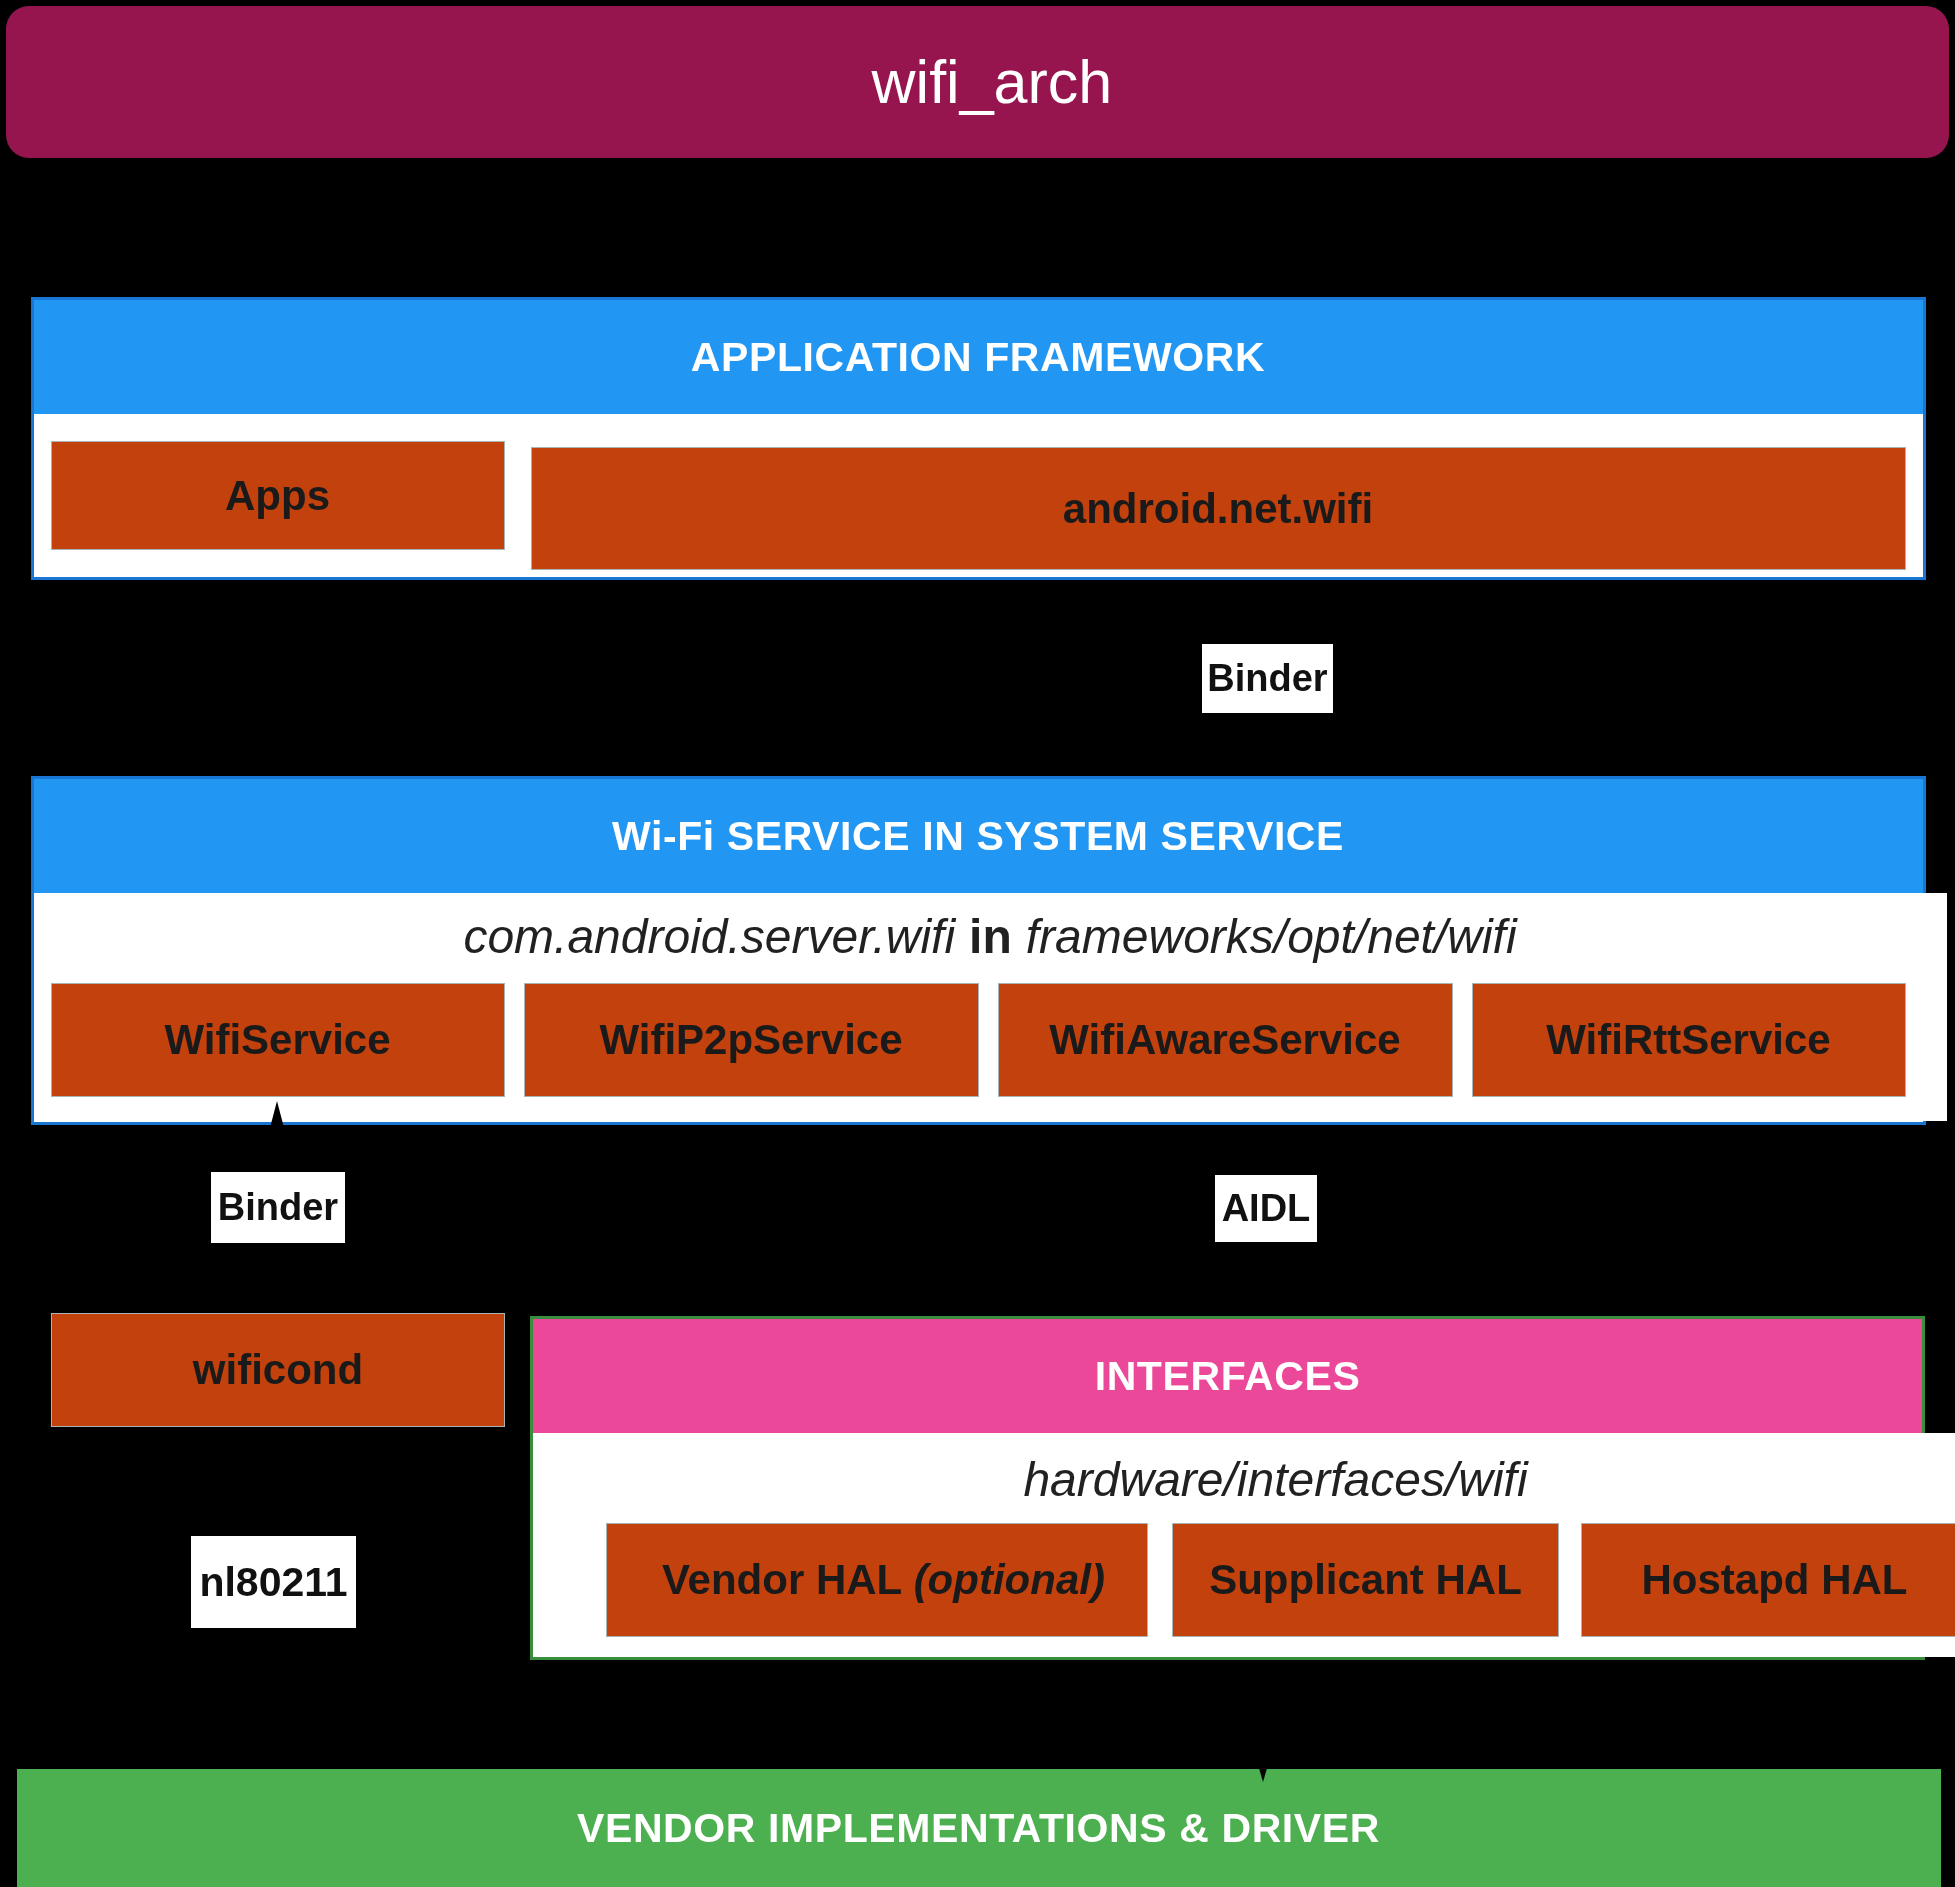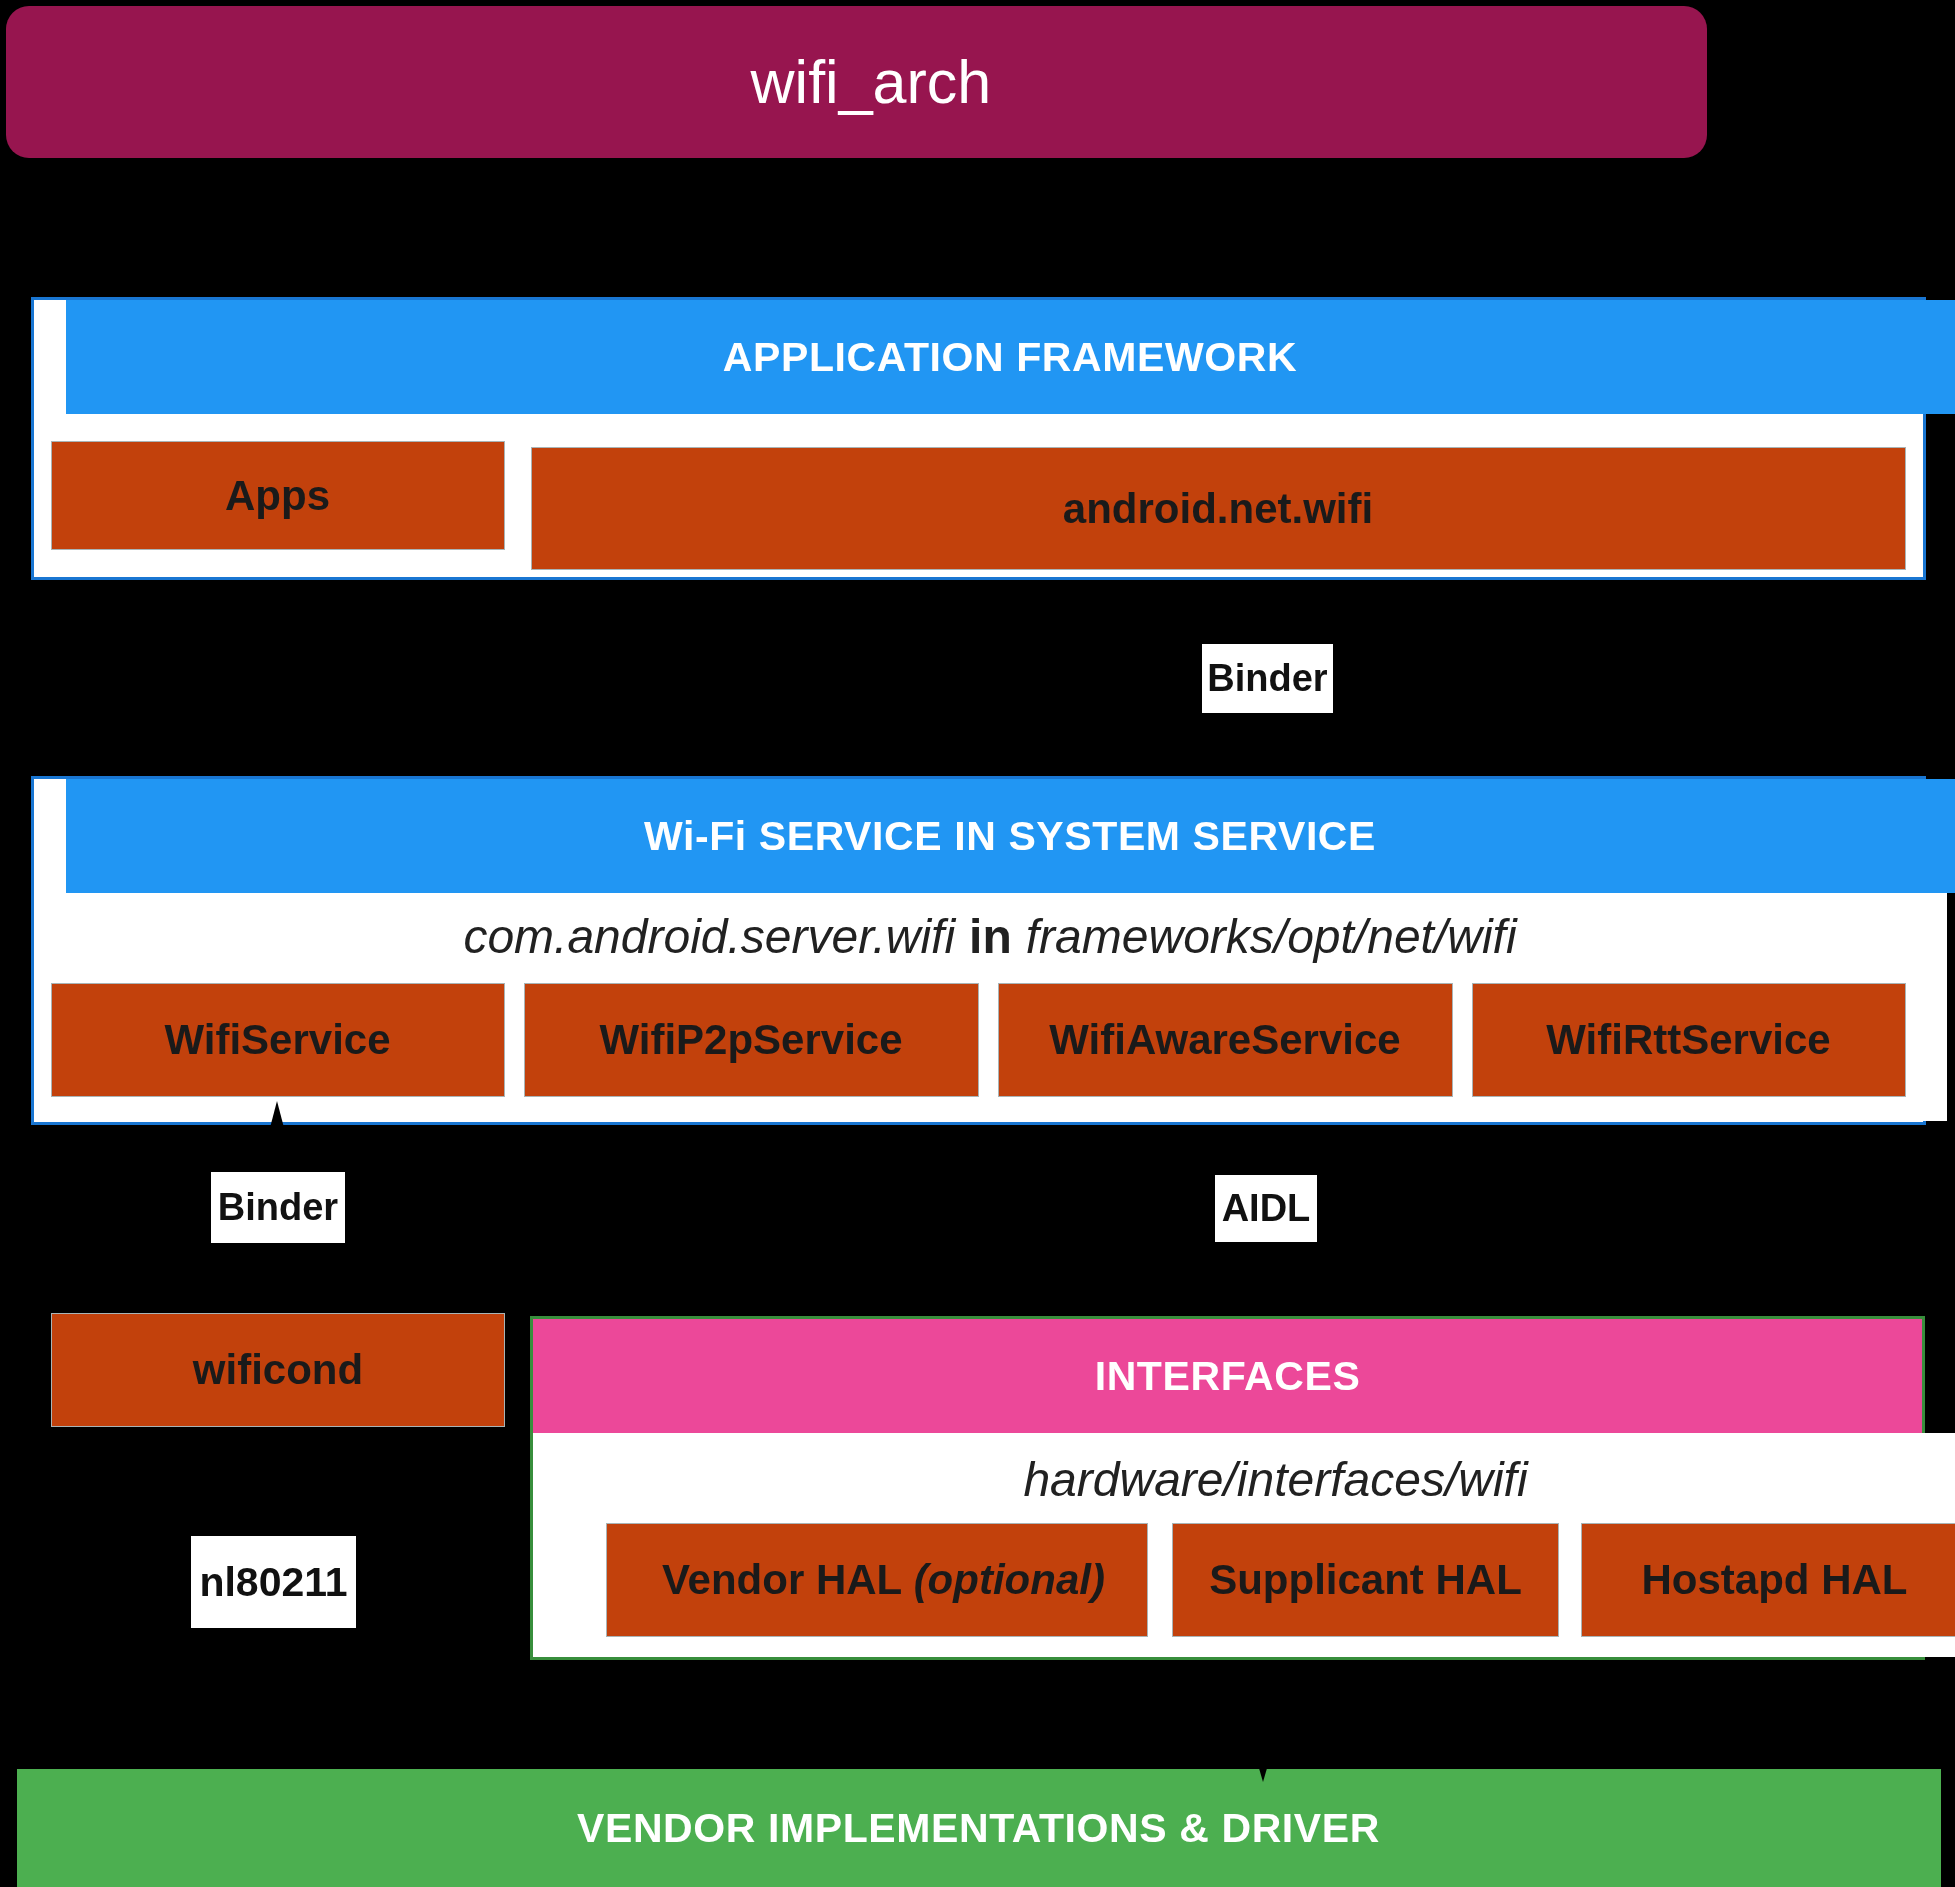--- a/index.html
+++ b/index.html
@@ -1,30 +1,30 @@
 <!DOCTYPE html>
 <html style="font-size:10.2px"><head>
 <meta charset="utf-8">
 <style>
   html,body{margin:0;padding:0;background:#000;}
   body{width:1955px;height:1887px;position:relative;overflow:hidden;
        font-family:"Liberation Sans",sans-serif;-webkit-font-smoothing:antialiased;}
   .abs{position:absolute;box-sizing:border-box;}
 
   
-  .titlebar{left:6.4px;top:6.4px;width:1701px;height:152px;background:#97154F;
+  .titlebar{left:6.4px;top:6.4px;width:1943px;height:152px;background:#97154F;
             border-radius:23px;display:flex;align-items:center;justify-content:center;padding-left:28px;}
   .titlebar .t{color:#fff;font-size:61px;font-weight:400;}
 
   
   .section{border:3.2px solid #1976D2;background:#fff;}
   .section.green{border-color:#388E3C;}
   .sec-header{width:100%;height:114px;display:flex;align-items:center;justify-content:center;
               color:#fff;font-weight:700;font-size:41px;letter-spacing:0.6px;}
-  .sec-header.blue{background:#2196F3;margin-left:32px;}
+  .sec-header.blue{background:#2196F3;}
   .sec-header.greenbg{background:#ec4899;}
   .sec-body{position:relative;width:100%;background:#fff;}
 
   
   .node{position:absolute;box-sizing:border-box;background:#c2410c;border:1.9px solid #A9B4B6;
         display:flex;align-items:center;justify-content:center;
         font-size:42px;font-weight:700;color:#1A1A1A;white-space:nowrap;}
   .node .sfx{font-style:italic;margin-left:11.4px;}
 
   

